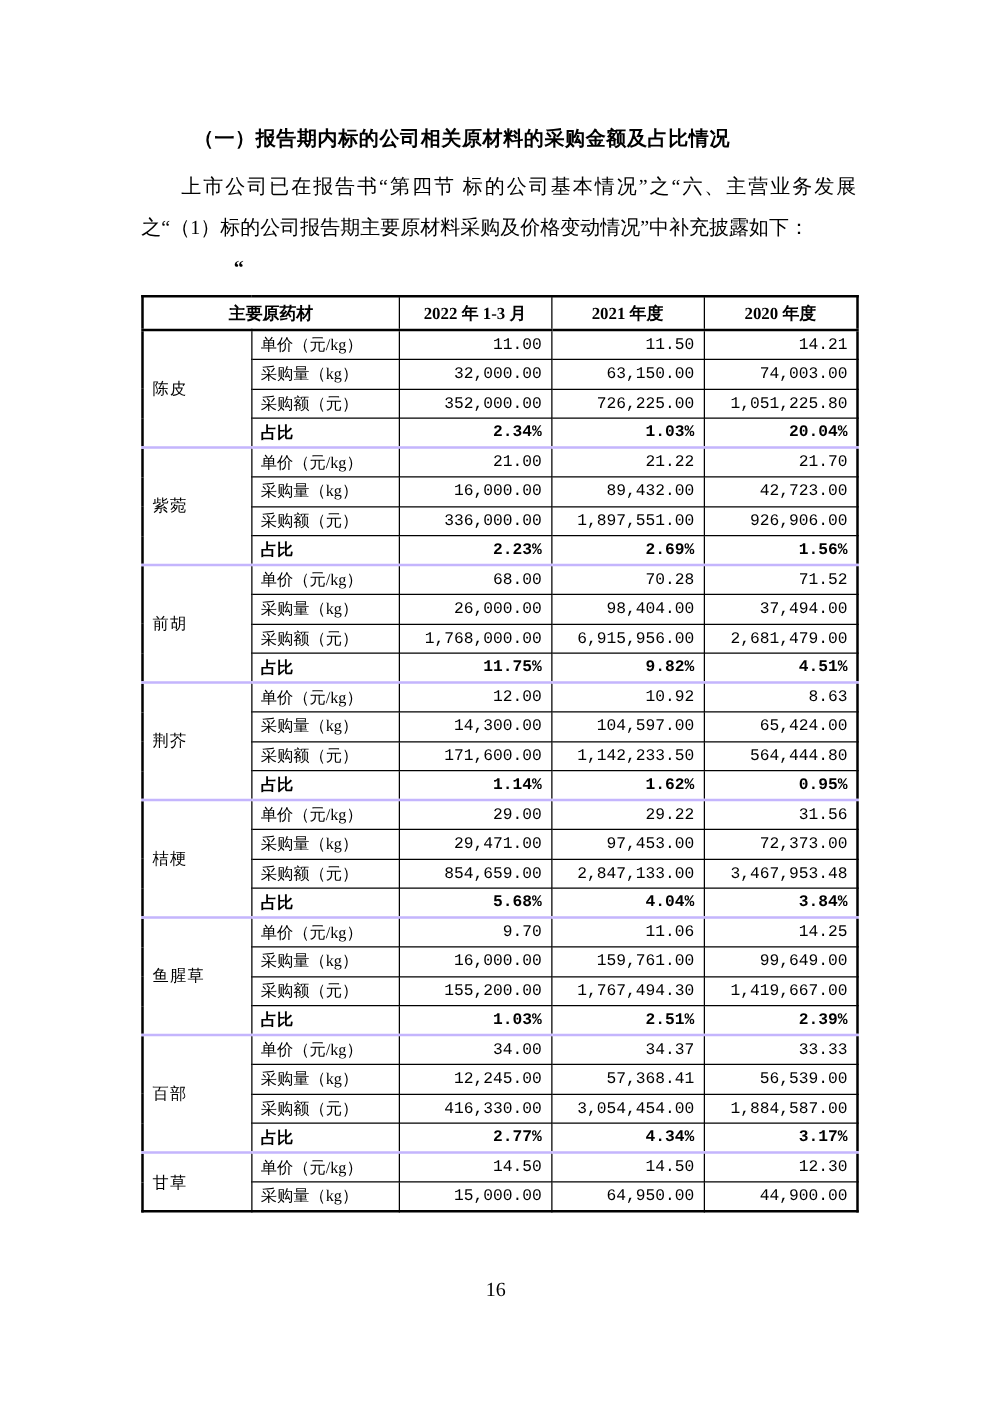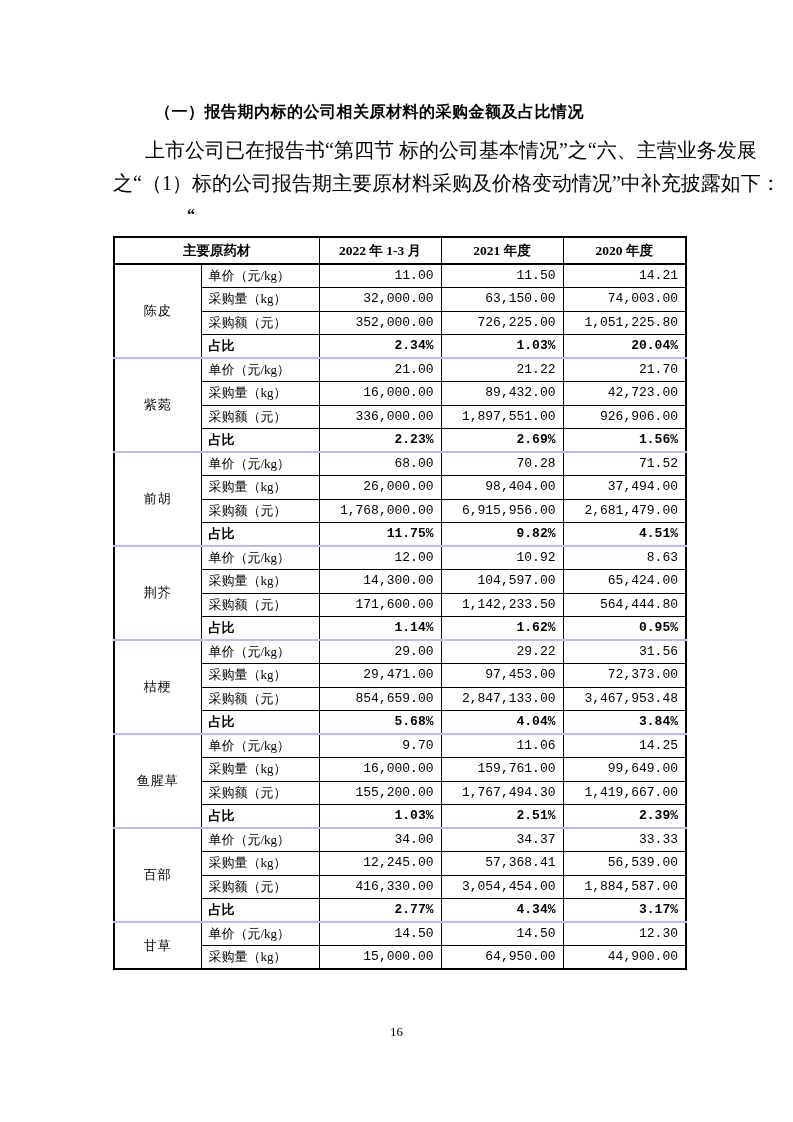--- a/index.html
+++ b/index.html
@@ -23,21 +23,21 @@
     font-family: Liberation Serif, serif;
     font-size: 16px;
     font-weight: bold;
     padding-left: 42px;
     letter-spacing: 0.5px;
     line-height: 24px;
     margin-bottom: 10px;
     white-space: nowrap;
   }
   .para {
-    font-size: 20px;
+    font-size: 16px;
     line-height: 32.5px;
   }
   .para-line {
     text-align: justify;
     text-align-last: justify;
     white-space: nowrap;
   }
   .para-line.first { text-indent: 32px; }
   .para-line.last { text-align-last: left; }
   .quote-line {
@@ -65,21 +65,21 @@
     line-height: 22px;
   }
   table.doc-table thead th {
     font-weight: bold;
     text-align: center;
     font-size: 13.5px;
     height: 27px;
     border-bottom: 2px solid #000;
   }
   td.material-cell {
-    text-align: center;
+    text-align: left;
     vertical-align: middle;
     padding-left: 6px;
     font-size: 13.5px;
     letter-spacing: 1px;
   }
   td.metric-cell {
     text-align: left;
     padding-left: 7px;
   }
   td.num-cell {
@@ -89,21 +89,21 @@
     font-size: 12.5px;
   }
   tr.group-start td { border-top: 2px solid #c4b5fd; }
   .bold { font-weight: bold; }
   .page-number {
     position: absolute;
     top: 1024px;
     left: 0;
     width: 100%;
     text-align: center;
-    font-size: 13px;
+    font-size: 16px;
     font-family: "Liberation Serif", serif;
   }
 </style>
 </head>
 <body>
 
 <div class="page">
   <div class="content">
 
     <h1 class="heading">（一）报告期内标的公司相关原材料的采购金额及占比情况</h1>

